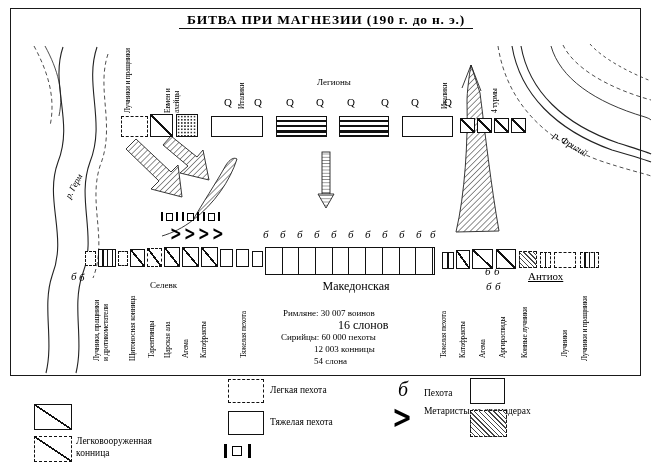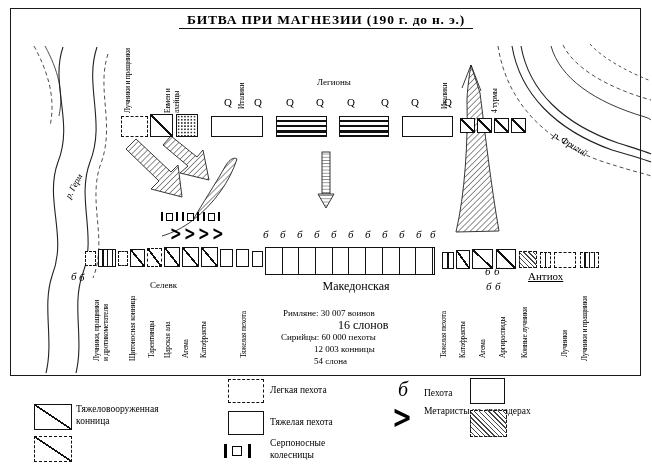--- a/index.html
+++ b/index.html
@@ -172,27 +172,26 @@
     <span class="glyph eleph" style="left: 399px; top: 229px; font-size: 11px;">б</span>
     <span class="glyph eleph" style="left: 416px; top: 229px; font-size: 11px;">б</span>
     <span class="glyph eleph" style="left: 430px; top: 229px; font-size: 11px;">б</span>
     <span class="glyph eleph" style="left: 71px; top: 271px; font-size: 11px;">б</span>
     <span class="glyph eleph" style="left: 79px; top: 272px; font-size: 11px;">б</span>
     <span class="glyph eleph" style="left: 485px; top: 266px; font-size: 11px;">б</span>
     <span class="glyph eleph" style="left: 494px; top: 266px; font-size: 11px;">б</span>
     <span class="glyph eleph" style="left: 486px; top: 281px; font-size: 11px;">б</span>
     <span class="glyph eleph" style="left: 495px; top: 281px; font-size: 11px;">б</span>
     <div class="u slash" style="left: 34px; top: 404px; width: 38px; height: 26px;"></div>
-    <div class="leglab" style="left: 76px; top: 404px; width: 105px;">Тяжеловооруженная конница</div>
     <div class="u dashed-slash" style="left: 34px; top: 436px; width: 38px; height: 26px;"></div>
+    <div class="leglab" style="left: 76px; top: 436px; width: 105px;">Легковооруженная конница</div>
     <div class="u dashed" style="left: 228px; top: 379px; width: 36px; height: 24px;"></div>
     <div class="leglab" style="left: 270px; top: 385px;">Легкая пехота</div>
     <div class="u " style="left: 228px; top: 411px; width: 36px; height: 24px;"></div>
     <div class="leglab" style="left: 270px; top: 417px;">Тяжелая пехота</div>
     <div class="chariot big" style="left: 224px; top: 444px;"></div>
-    <div class="leglab" style="left: 270px; top: 438px; width: 100px;">Серпоносные колесницы</div>
     <span class="glyph eleph" style="left: 398px; top: 379px; font-size: 20px;">б</span>
     <div class="leglab" style="left: 424px; top: 388px;">Пехота</div>
     <span class="glyph chev" style="left: 392px; top: 405px; font-size: 24px;">&gt;</span>
     <div class="leglab" style="left: 424px; top: 406px; width: 112px;">Метаристы на дромадерах</div>
     <div class="u " style="left: 470px; top: 378px; width: 35px; height: 26px;"></div>
     <div class="u hatch-dashed" style="left: 470px; top: 410px; width: 37px; height: 27px;"></div>
   </div>
 
 </body></html>

